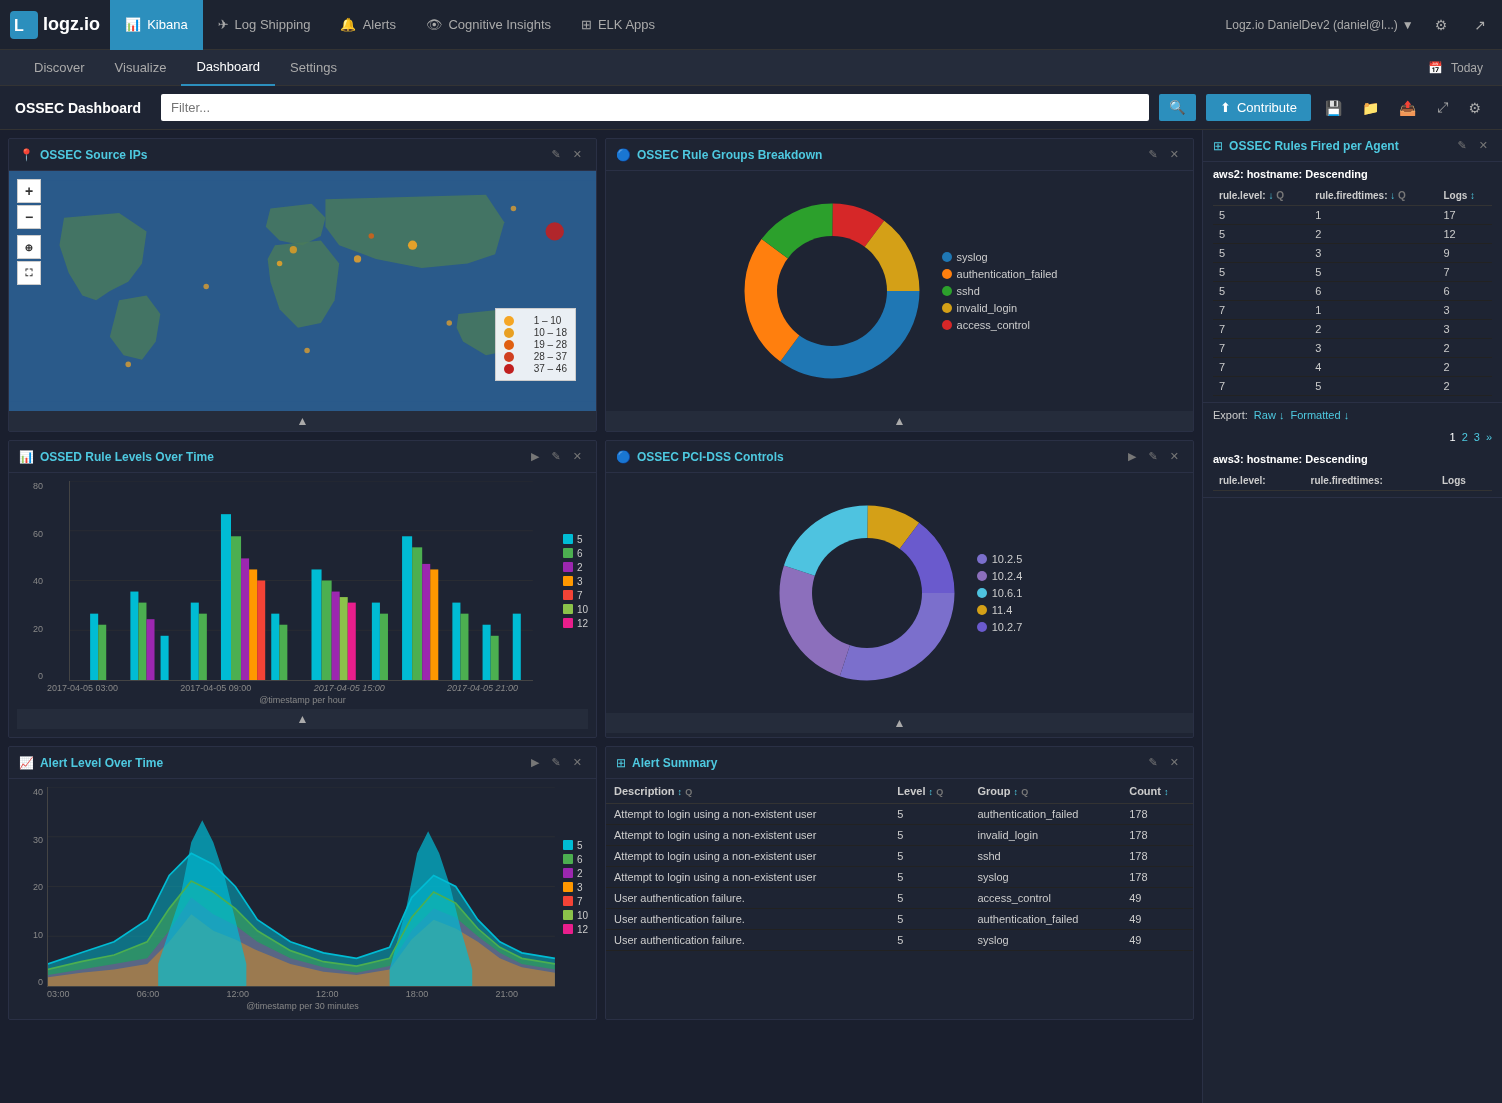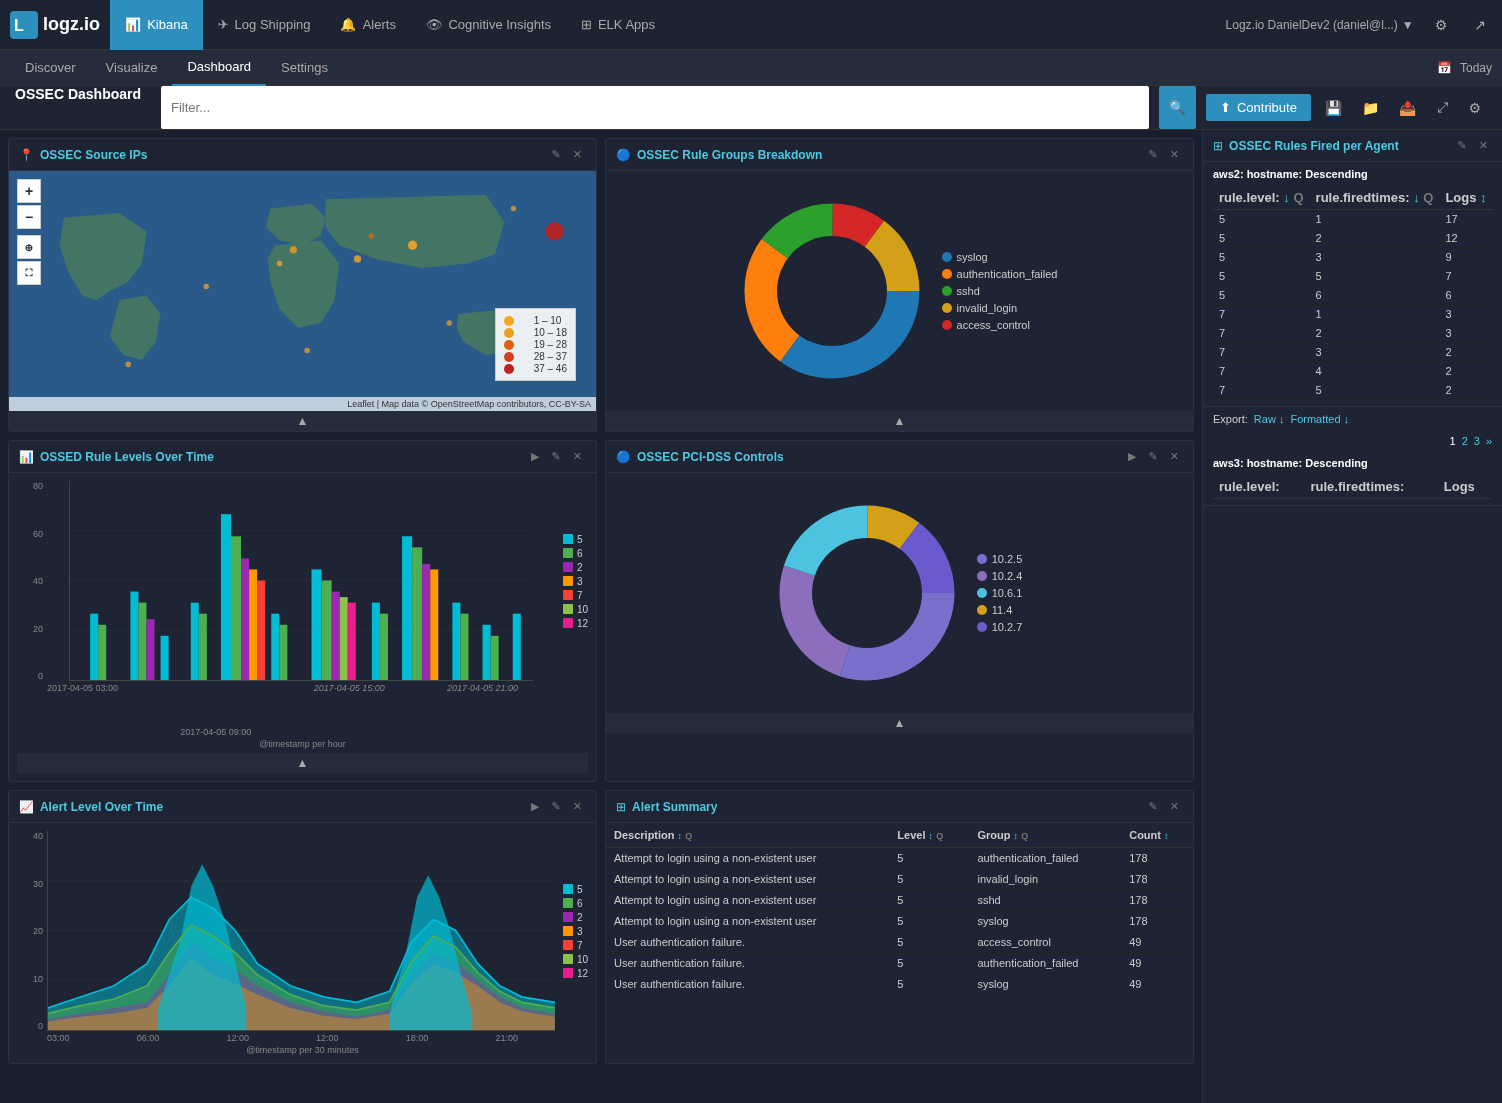--- a/index.html
+++ b/index.html
@@ -8,27 +8,27 @@
     
     .top-nav { display: flex; align-items: center; background: #1d2330; height: 50px; padding: 0 10px; border-bottom: 1px solid #333; }
     .logo { display: flex; align-items: center; color: #fff; font-size: 18px; font-weight: bold; margin-right: 10px; }
     .logo svg { margin-right: 5px; }
     .nav-tab { display: flex; align-items: center; padding: 0 15px; height: 50px; color: #aaa; cursor: pointer; font-size: 13px; gap: 6px; }
     .nav-tab.active { background: #2c8fbd; color: #fff; }
     .nav-right { margin-left: auto; display: flex; align-items: center; gap: 15px; color: #aaa; font-size: 12px; }
     .nav-right .user { display: flex; align-items: center; gap: 4px; cursor: pointer; }
 
     
-    .sub-nav { display: flex; align-items: center; background: #252c3b; height: 36px; padding: 0 10px; border-bottom: 1px solid #333; }
+    .sub-nav { display: flex; align-items: center; background: #252c3b; height: 36px; padding: 0 19px; border-bottom: 1px solid #333; }
     .sub-nav-item { padding: 0 15px; height: 36px; display: flex; align-items: center; color: #aaa; cursor: pointer; font-size: 13px; }
     .sub-nav-item.active { color: #fff; border-bottom: 2px solid #2c8fbd; }
     .sub-nav-right { margin-left: auto; display: flex; align-items: center; gap: 8px; color: #aaa; font-size: 12px; }
 
     
-    .dash-bar { display: flex; background: #1e2433; height: 44px; padding: 0 15px; border-bottom: 1px solid #333; gap: 10px; }
+    .dash-bar { display: flex; align-items: center; background: #1e2433; height: 44px; padding: 0 15px; border-bottom: 1px solid #333; gap: 10px; }
     .dash-title { color: #fff; font-size: 14px; font-weight: bold; margin-right: 10px; }
     .filter-input { flex: 1; background: #fff; border: none; padding: 6px 10px; font-size: 13px; color: #333; border-radius: 2px; }
     .search-btn { background: #2c8fbd; border: none; color: #fff; padding: 6px 10px; cursor: pointer; border-radius: 2px; }
     .dash-actions { margin-left: auto; display: flex; align-items: center; gap: 8px; }
     .contribute-btn { background: #2c8fbd; border: none; color: #fff; padding: 6px 14px; cursor: pointer; font-size: 13px; border-radius: 2px; display: flex; align-items: center; gap: 6px; }
     .icon-btn { background: none; border: none; color: #aaa; cursor: pointer; padding: 4px 6px; font-size: 14px; }
 
     
     .main-content { display: flex; height: calc(1103px - 50px - 36px - 44px); overflow: hidden; background: #1a1f2e; }
 
@@ -67,21 +67,21 @@
     .donut-legend { display: flex; flex-direction: column; gap: 5px; }
     .donut-legend-item { display: flex; align-items: center; gap: 5px; font-size: 11px; color: #ccc; }
     .donut-legend-dot { width: 10px; height: 10px; border-radius: 50%; }
     .sort-icon { color: #4ec9e0; font-size: 9px; }
     .filter-icon { color: #777; font-size: 9px; cursor: pointer; }
 
     
     .rules-section { padding: 6px 10px; border-bottom: 1px solid #2a3045; }
     .section-title { color: #fff; font-size: 11px; font-weight: bold; margin-bottom: 6px; }
     .rules-table { width: 100%; border-collapse: collapse; font-size: 11px; }
-    .rules-table th { padding: 4px 6px; text-align: left; color: #ccc; border-bottom: 1px solid #333; font-size: 13px; white-space: nowrap; cursor: pointer; }
+    .rules-table th { padding: 4px 6px; text-align: left; color: #ccc; border-bottom: 1px solid #333; font-size: 10px; white-space: nowrap; cursor: pointer; }
     .rules-table td { padding: 3px 6px; border-bottom: 1px solid #222; color: #ccc; }
     .export-row { padding: 6px 10px; font-size: 11px; color: #ccc; display: flex; gap: 6px; align-items: center; }
     .export-link { color: #4ec9e0; cursor: pointer; text-decoration: none; }
     .pagination { padding: 4px 10px; display: flex; gap: 6px; align-items: center; justify-content: flex-end; font-size: 11px; }
     .page-link { color: #4ec9e0; cursor: pointer; }
     .page-link.current { color: #fff; }
 
     
     .alert-panel { background: #1e2433; border: 1px solid #2a3045; }
     .alert-table { width: 100%; border-collapse: collapse; font-size: 11px; }
@@ -237,23 +237,20 @@
             </div>
             <div class="map-legend-item">
               <div class="legend-dot" style="background:#d04020;"></div>
               <span>28 – 37</span>
             </div>
             <div class="map-legend-item">
               <div class="legend-dot" style="background:#c02020;"></div>
               <span>37 – 46</span>
             </div>
           </div>
-          <div class="map-attribution">
-            <span>Leaflet | Map data © OpenStreetMap contributors, CC-BY-SA</span>
-          </div>
         </div>
         <div class="map-scroll-btn">
           <span style="color:#aaa;">▲</span>
         </div>
       </div>
     </div>
 
     <div class="panel">
       <div class="panel-header">
         <span class="teal-icon">🔵</span>
@@ -403,21 +400,21 @@
             </div>
             <div class="legend-item">
               <div class="legend-color" style="background:#e91e8c;"></div>
               <span>12</span>
             </div>
           </div>
         </div>
 
         <div style="display:flex; justify-content:space-between; padding-left:30px; margin-top:2px; padding-right:70px;">
           <span style="font-size:9px; color:#888;">2017-04-05 03:00</span>
-          <span style="font-size:9px; color:#888;margin-top:44px;">2017-04-05 09:00</span>
+          <span style="font-size:9px; color:#888;">2017-04-05 09:00</span>
           <span style="font-size:9px; color:#888;font-style:italic;">2017-04-05 15:00</span>
           <span style="font-size:9px; color:#888;font-style:italic;">2017-04-05 21:00</span>
         </div>
         <div style="text-align:center; font-size:9px; color:#888; margin-top:2px;">
           <span>@timestamp per hour</span>
         </div>
         <div class="map-scroll-btn" style="margin-top:4px;">
           <span style="color:#aaa;">▲</span>
         </div>
       </div>

